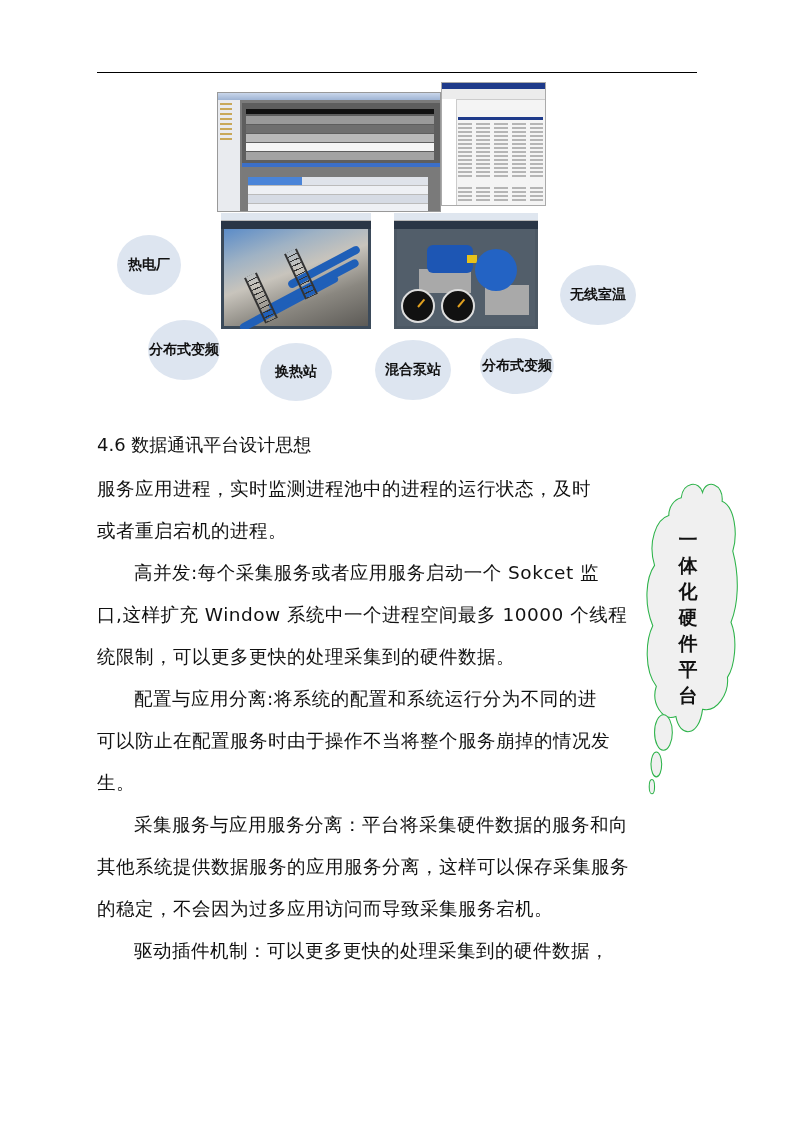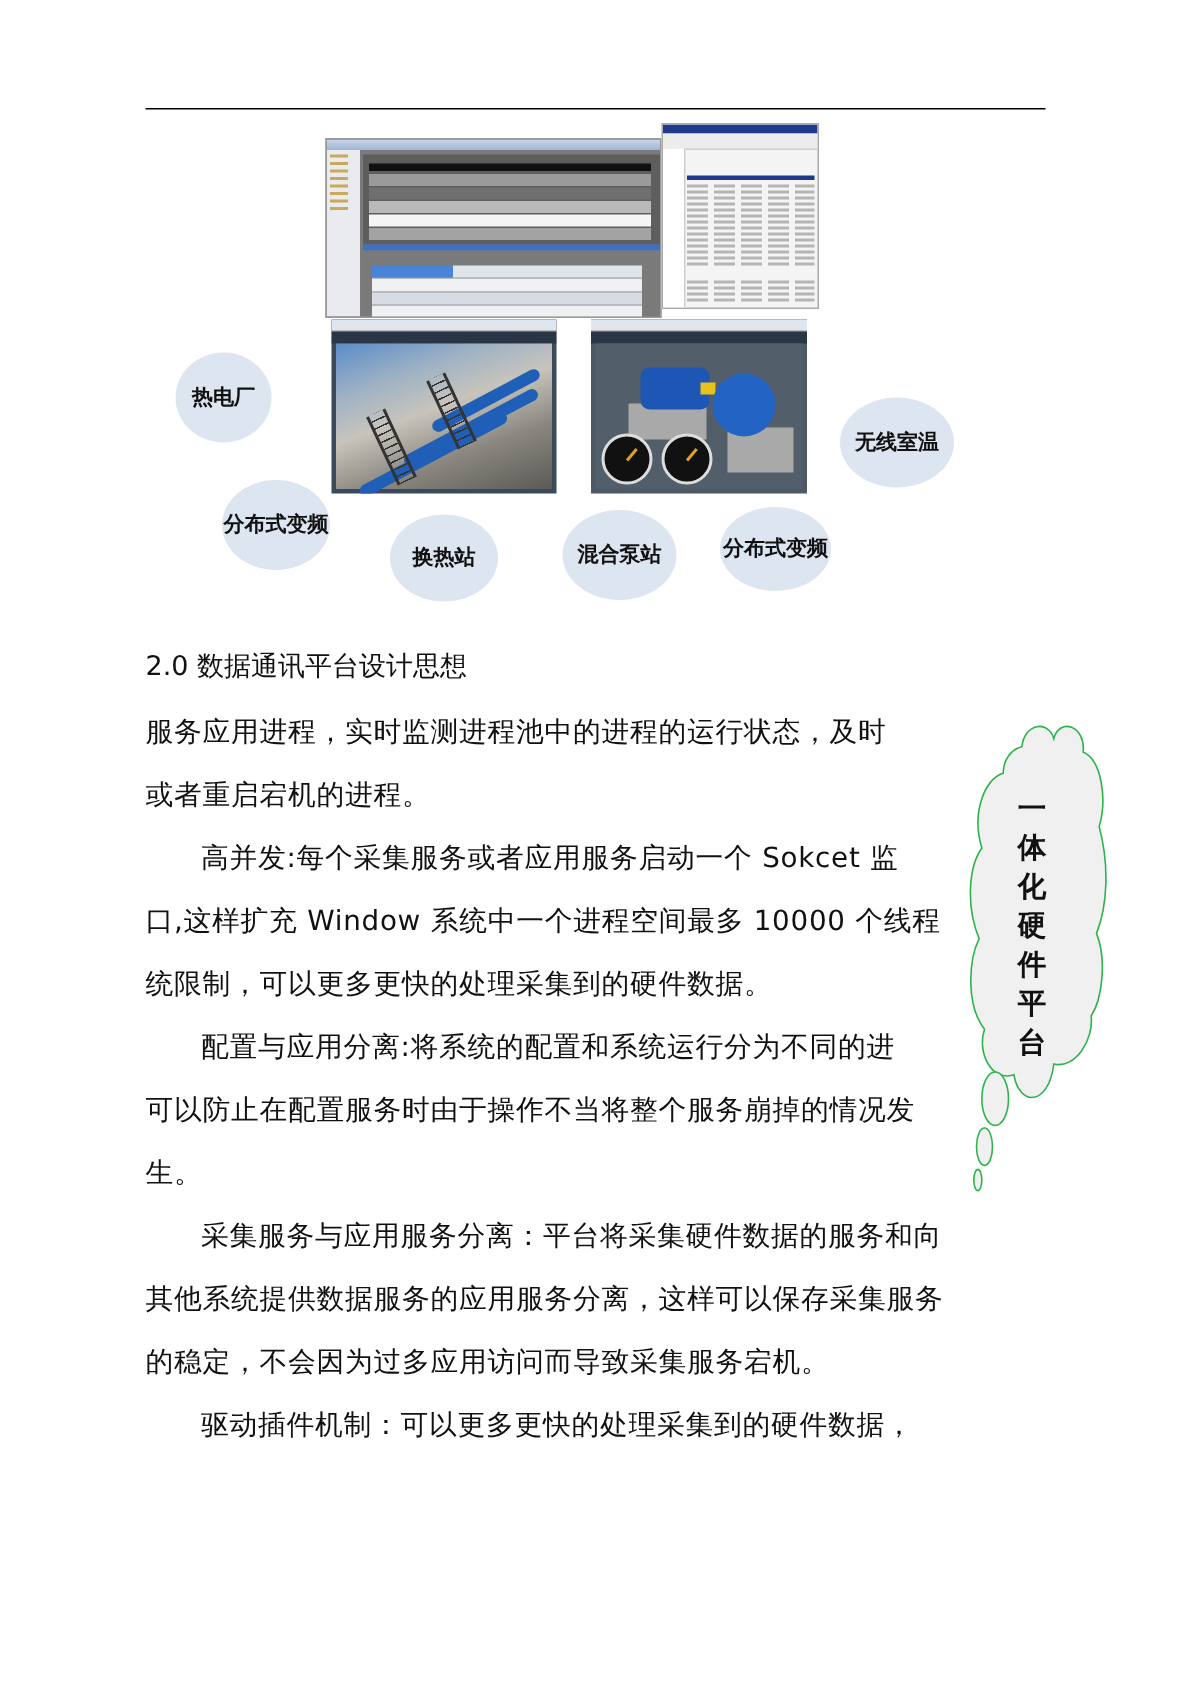--- a/index.html
+++ b/index.html
@@ -160,21 +160,21 @@
   </div>
 
   <div class="bubble" style="left:117px;top:235px;width:64px;height:60px">热电厂</div>
   <div class="bubble" style="left:148px;top:320px;width:72px;height:60px">分布式变频</div>
   <div class="bubble" style="left:260px;top:343px;width:72px;height:58px">换热站</div>
   <div class="bubble" style="left:375px;top:340px;width:76px;height:60px">混合泵站</div>
   <div class="bubble" style="left:480px;top:338px;width:74px;height:56px">分布式变频</div>
   <div class="bubble" style="left:560px;top:265px;width:76px;height:60px">无线室温</div>
 </div>
 
-<div class="heading">2.0 数据通讯平台设计思想</div>
+<div class="heading">4.6 数据通讯平台设计思想</div>
 
 <div class="text" style="top:468px">
   <p class="para">
     <span class="line-block" style="margin-left:-2em">服务应用进程，实时监测进程池中的进程的运行状态，及时</span>
     <span class="line-block" style="margin-left:-2em">或者重启宕机的进程。</span>
   </p>
   <p class="para">
     <span class="line-block">高并发:每个采集服务或者应用服务启动一个 Sokcet 监</span>
     <span class="line-block" style="margin-left:-2em">口,这样扩充 Window 系统中一个进程空间最多 10000 个线程</span>
     <span class="line-block" style="margin-left:-2em">统限制，可以更多更快的处理采集到的硬件数据。</span>

